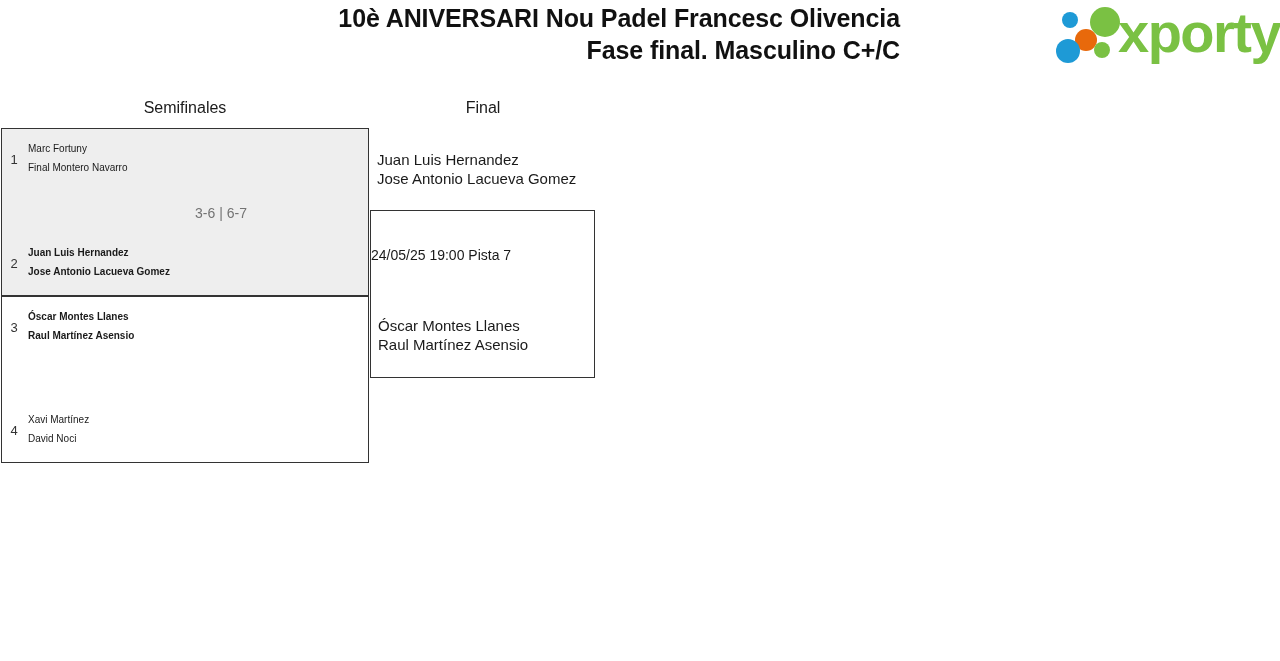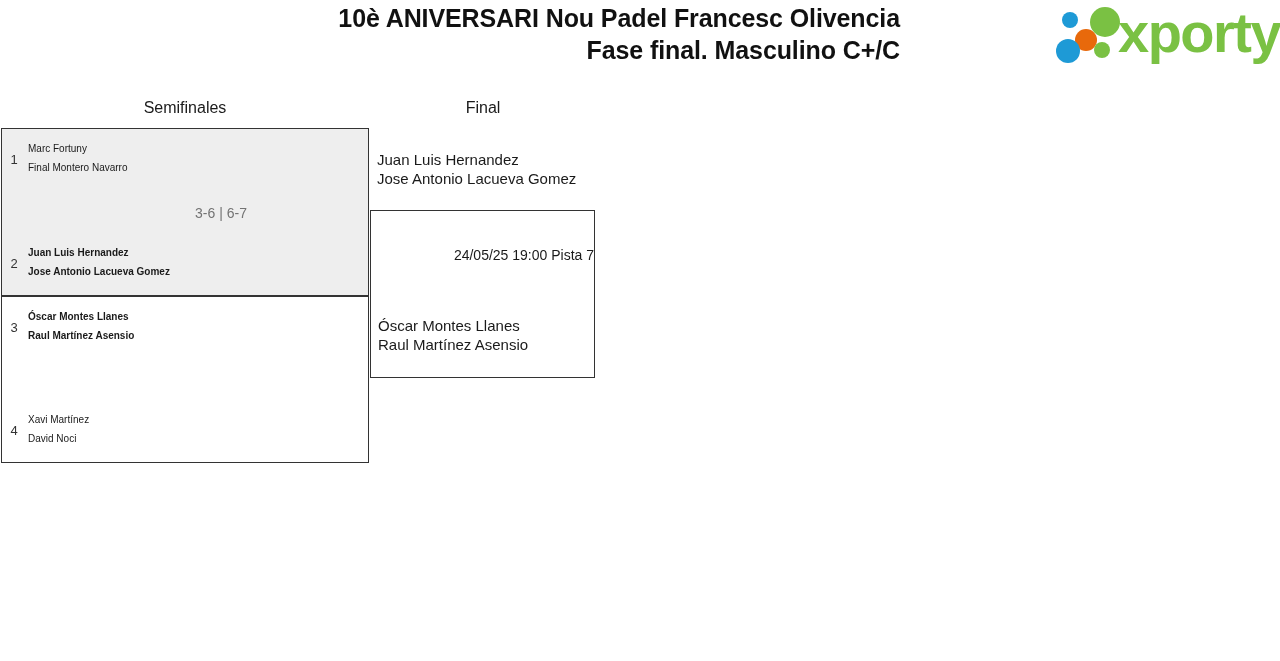--- a/index.html
+++ b/index.html
@@ -149,21 +149,21 @@
   #final-team-bottom { top: 105px; }
   .final-team .player-line {
     font-size: 15px;
     line-height: 19px;
   }
   #final-meta {
     position: absolute;
     left: 0;
     top: 35px;
     width: 223px;
-    text-align: right;
+    text-align: left;
     font-size: 14px;
     line-height: 18px;
     color: #1a1a1a;
   }
   
   #final-clip {
     position: absolute;
     left: 370px;
     top: 140px;
     width: 226px;

